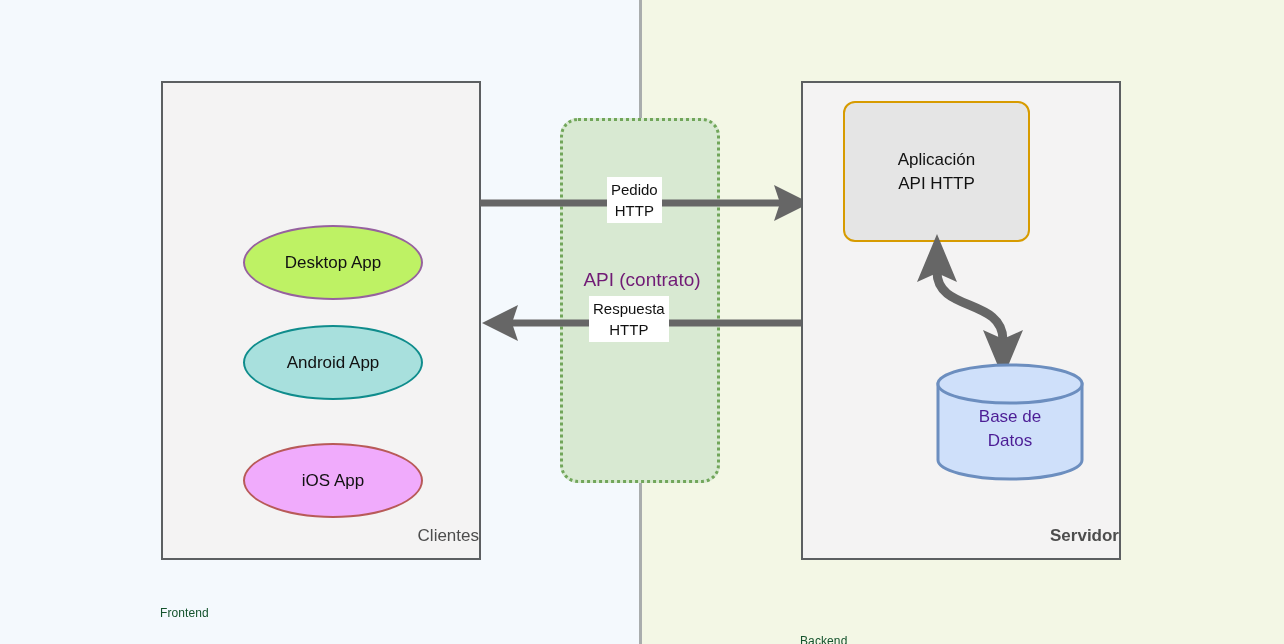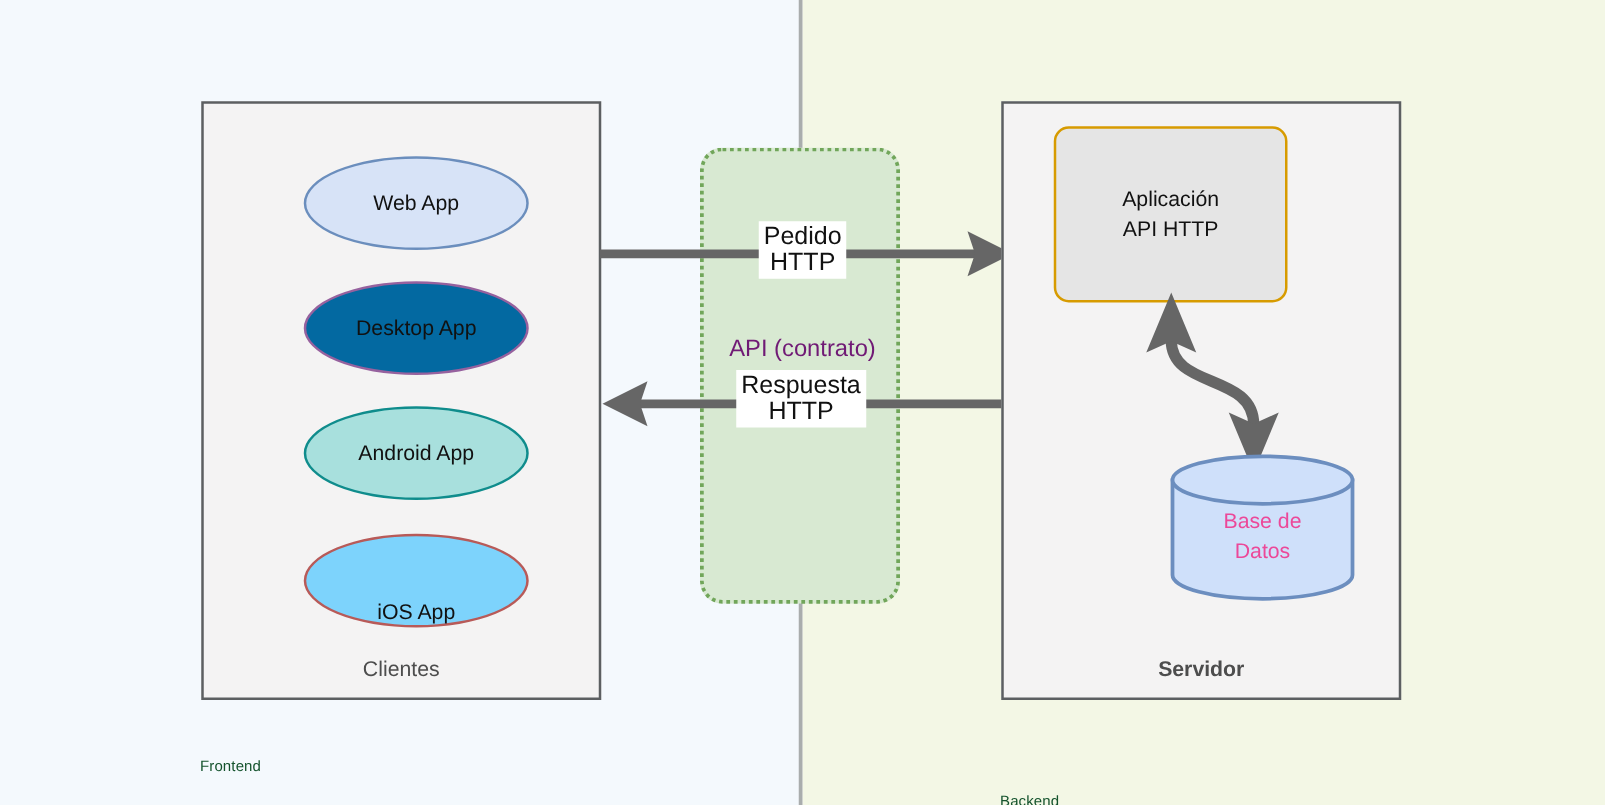--- a/index.html
+++ b/index.html
@@ -57,21 +57,21 @@
     border: 2px solid #5c5f61;
     box-sizing: border-box;
   }
   #group-clientes { left: 161px; top: 81px; width: 320px; height: 479px; }
   #group-servidor { left: 801px; top: 81px; width: 320px; height: 479px; font-weight: bold; }
   .group-caption {
     position: absolute;
     left: 0;
     right: 0;
     bottom: 12px;
-    text-align: center;
+    text-align: right;
     font-size: 17px;
     color: #4d4d4d;
   }
 
   
   .client-node {
     position: absolute;
     left: 80px;
     width: 180px;
     height: 75px;
@@ -80,23 +80,23 @@
     border-width: 2px;
     box-sizing: border-box;
     display: flex;
     align-items: center;
     justify-content: center;
     font-size: 17px;
     color: #111111;
     text-align: center;
   }
   #client-web     { top: 42px;  background: #d7e3f7; border-color: #6b8ebd; }
-  #client-desktop { top: 142px; background: #0369a1; border-color: #96619e; }
+  #client-desktop { top: 142px; background: #bef264; border-color: #96619e; }
   #client-android { top: 242px; background: #a8e0dd; border-color: #0f8c8c; }
-  #client-ios     { top: 344px; background: #7dd3fc; border-color: #b85a58; align-items: flex-end; }
+  #client-ios     { top: 360px; background: #f0abfc; border-color: #b85a58; }
 
   
   #api-contract {
     position: absolute;
     left: 560px;
     top: 118px;
     width: 160px;
     height: 365px;
     box-sizing: border-box;
     background: #d8e9d2;
@@ -120,21 +120,21 @@
     overflow: visible;
     pointer-events: none;
   }
   #arrow-request  { left: 480px; top: 180px;  width: 330px; height: 46px; }
   #arrow-response { left: 480px; top: 300px;  width: 340px; height: 46px; }
   #arrow-db-link  { left: 900px; top: 232px;  width: 140px; height: 146px; }
 
   .arrow-label {
     position: absolute;
     background: #ffffff;
-    font-size: 20px;
+    font-size: 15px;
     color: #111111;
     text-align: center;
     line-height: 21px;
     padding: 2px 4px;
     white-space: pre-line;
   }
   #label-request  { left: 607px; top: 177px; }
   #label-response { left: 589px; top: 296px; }
 
   
@@ -167,38 +167,35 @@
     height: 118px;
   }
   #server-db svg { display: block; overflow: visible; }
   #server-db-label {
     position: absolute;
     left: 0;
     right: 0;
     top: 42px;
     text-align: center;
     font-size: 17px;
-    color: #ec4899;
+    color: #4c1d95;
     line-height: 24px;
     white-space: pre-line;
   }
 </style>
 </head>
 <body>
 
 <div id="canvas">
 
   <div class="panel" id="panel-frontend"></div>
   <div class="panel" id="panel-backend"></div>
   <div id="panel-divider"></div>
 
   <div class="group-box" id="group-clientes">
-    <div class="client-node" id="client-web">
-      <span>Web App</span>
-    </div>
     <div class="client-node" id="client-desktop">
       <span>Desktop App</span>
     </div>
     <div class="client-node" id="client-android">
       <span>Android App</span>
     </div>
     <div class="client-node" id="client-ios">
       <span>iOS App</span>
     </div>
     <div class="group-caption">Clientes</div>

